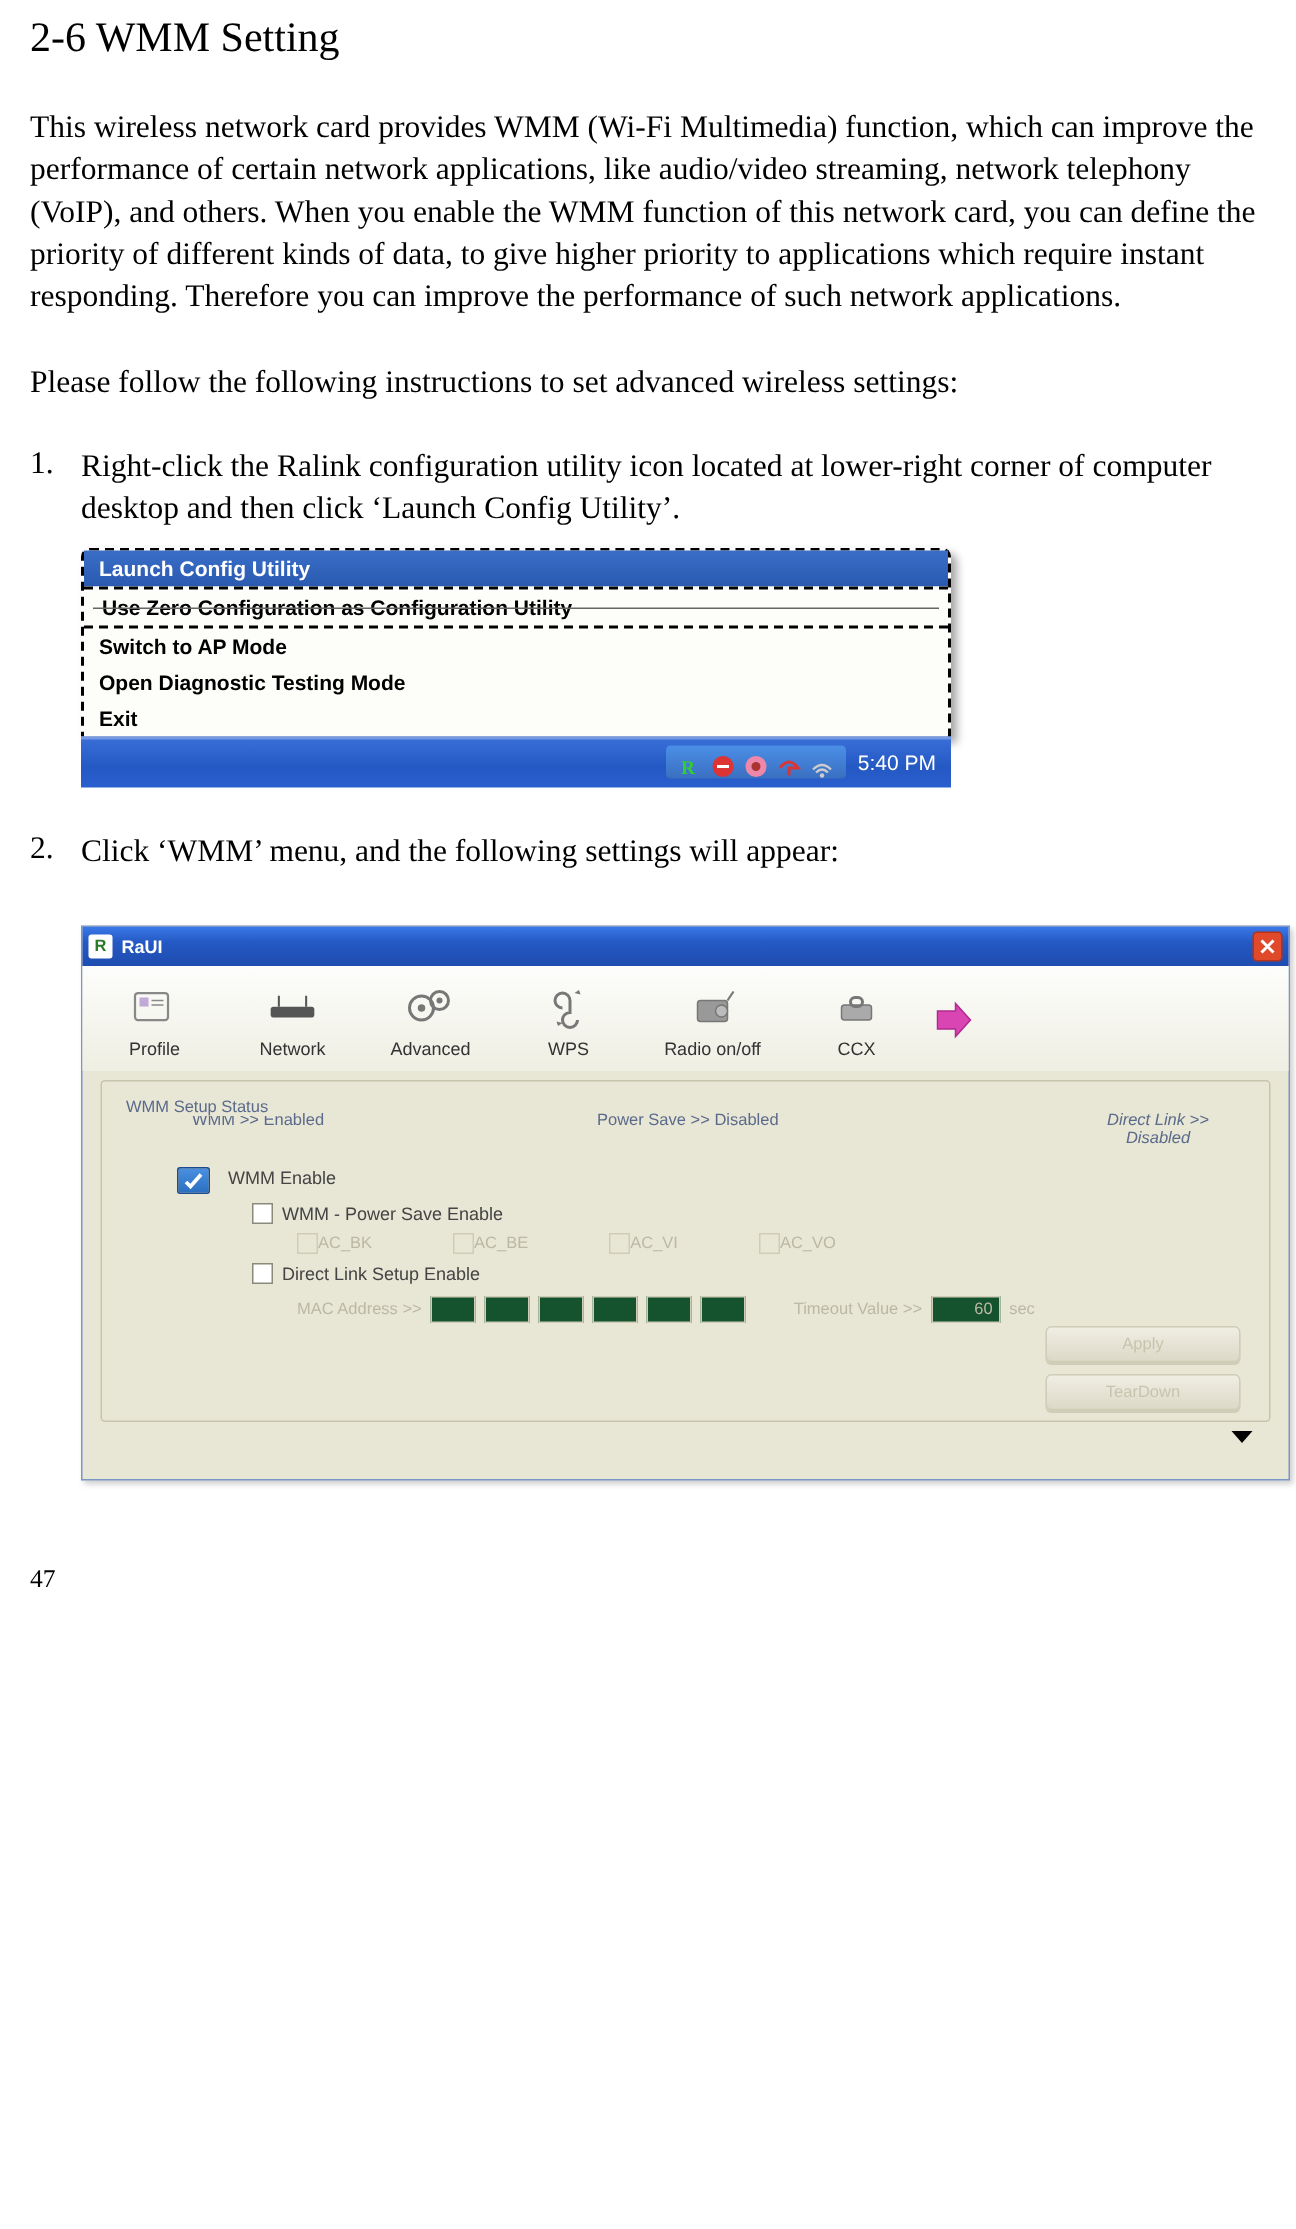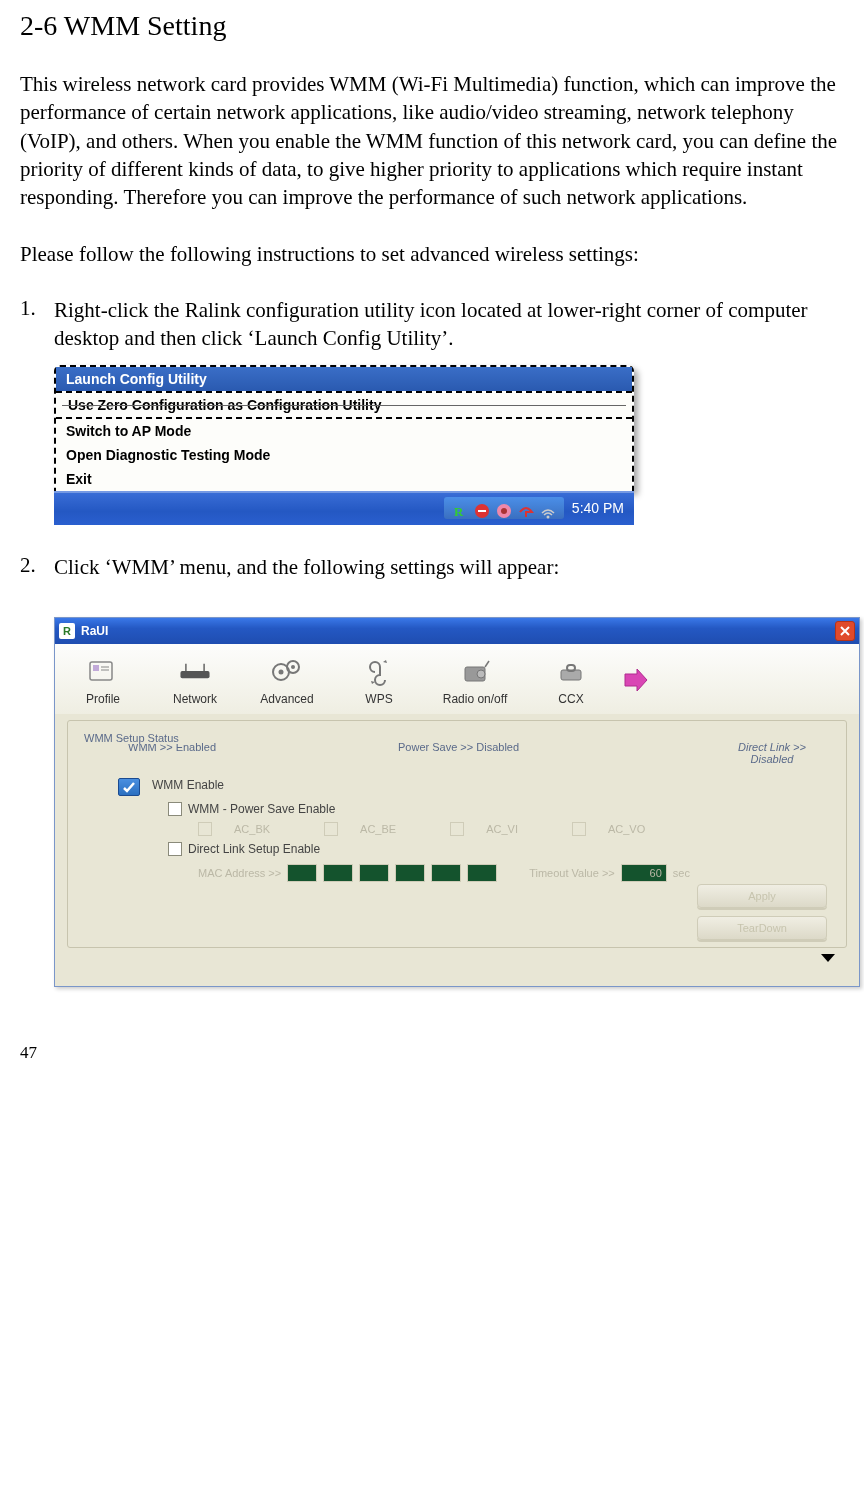--- a/index.html
+++ b/index.html
@@ -50,21 +50,21 @@
     .status-row .s3 { flex:1; text-align:center;font-style:italic; }
 
     .opt-row { display:flex; align-items:flex-start; padding:3px 0 3px 40px; font-size:12px; color:#444; gap:6px; }
     .opt-row.indent { padding-left: 90px; }
     .chk { width:14px; height:14px; border:1px solid #8a8a7a; background:#fff; display:inline-flex; align-items:center; justify-content:center; }
     .chk.disabled { background:#e8e6d5; border-color:#cfccb8; }
     .big-chk { width:22px; height:18px; background: linear-gradient(#4a8fe0,#2a6fc0); border:1px solid #1a4a90; border-radius:2px; display:inline-flex; align-items:center; justify-content:center; margin-right:6px; }
     .big-chk svg { width:14px; height:14px; }
 
     .ac-row { display:flex; align-items:center; padding:3px 0 3px 120px; gap: 54px; color:#bbb8a6; font-size:11px; }
-    .ac-row .ac-it { display:flex; align-items:center; gap:22px; }
+    .ac-row .ac-it { display:flex; align-items:center; gap:0; }
 
     .mac-row { display:flex; align-items:center; padding:5px 0 5px 120px; gap:6px; color:#bbb8a6; font-size:11px; }
     .mac-row input { width:30px; height:18px; border:1px solid #cfccb8; background:#14532d; text-align:center; font-size:11px; color:#bbb8a6; }
     .mac-row input.timeout { width:46px; text-align:right; padding-right:4px; }
 
     .btns { display:flex; flex-direction:column; gap:8px; position:absolute; right:32px; bottom:46px; }
     .btn3d { width:130px; height:24px; display:flex; align-items:center; justify-content:center; font-size:11px; color:#c7c4ae; border-radius:4px; background: linear-gradient(#f0eee3,#dcd9c8); border:1px solid #cfccb8; box-shadow: 0 2px 0 #cfccb8; }
 
     .raui-bottom { height:22px; display:flex; justify-content:flex-end; align-items:center; padding-right:10px; }
     .raui-bottom .dn-arrow svg { width:18px; height:14px; }

